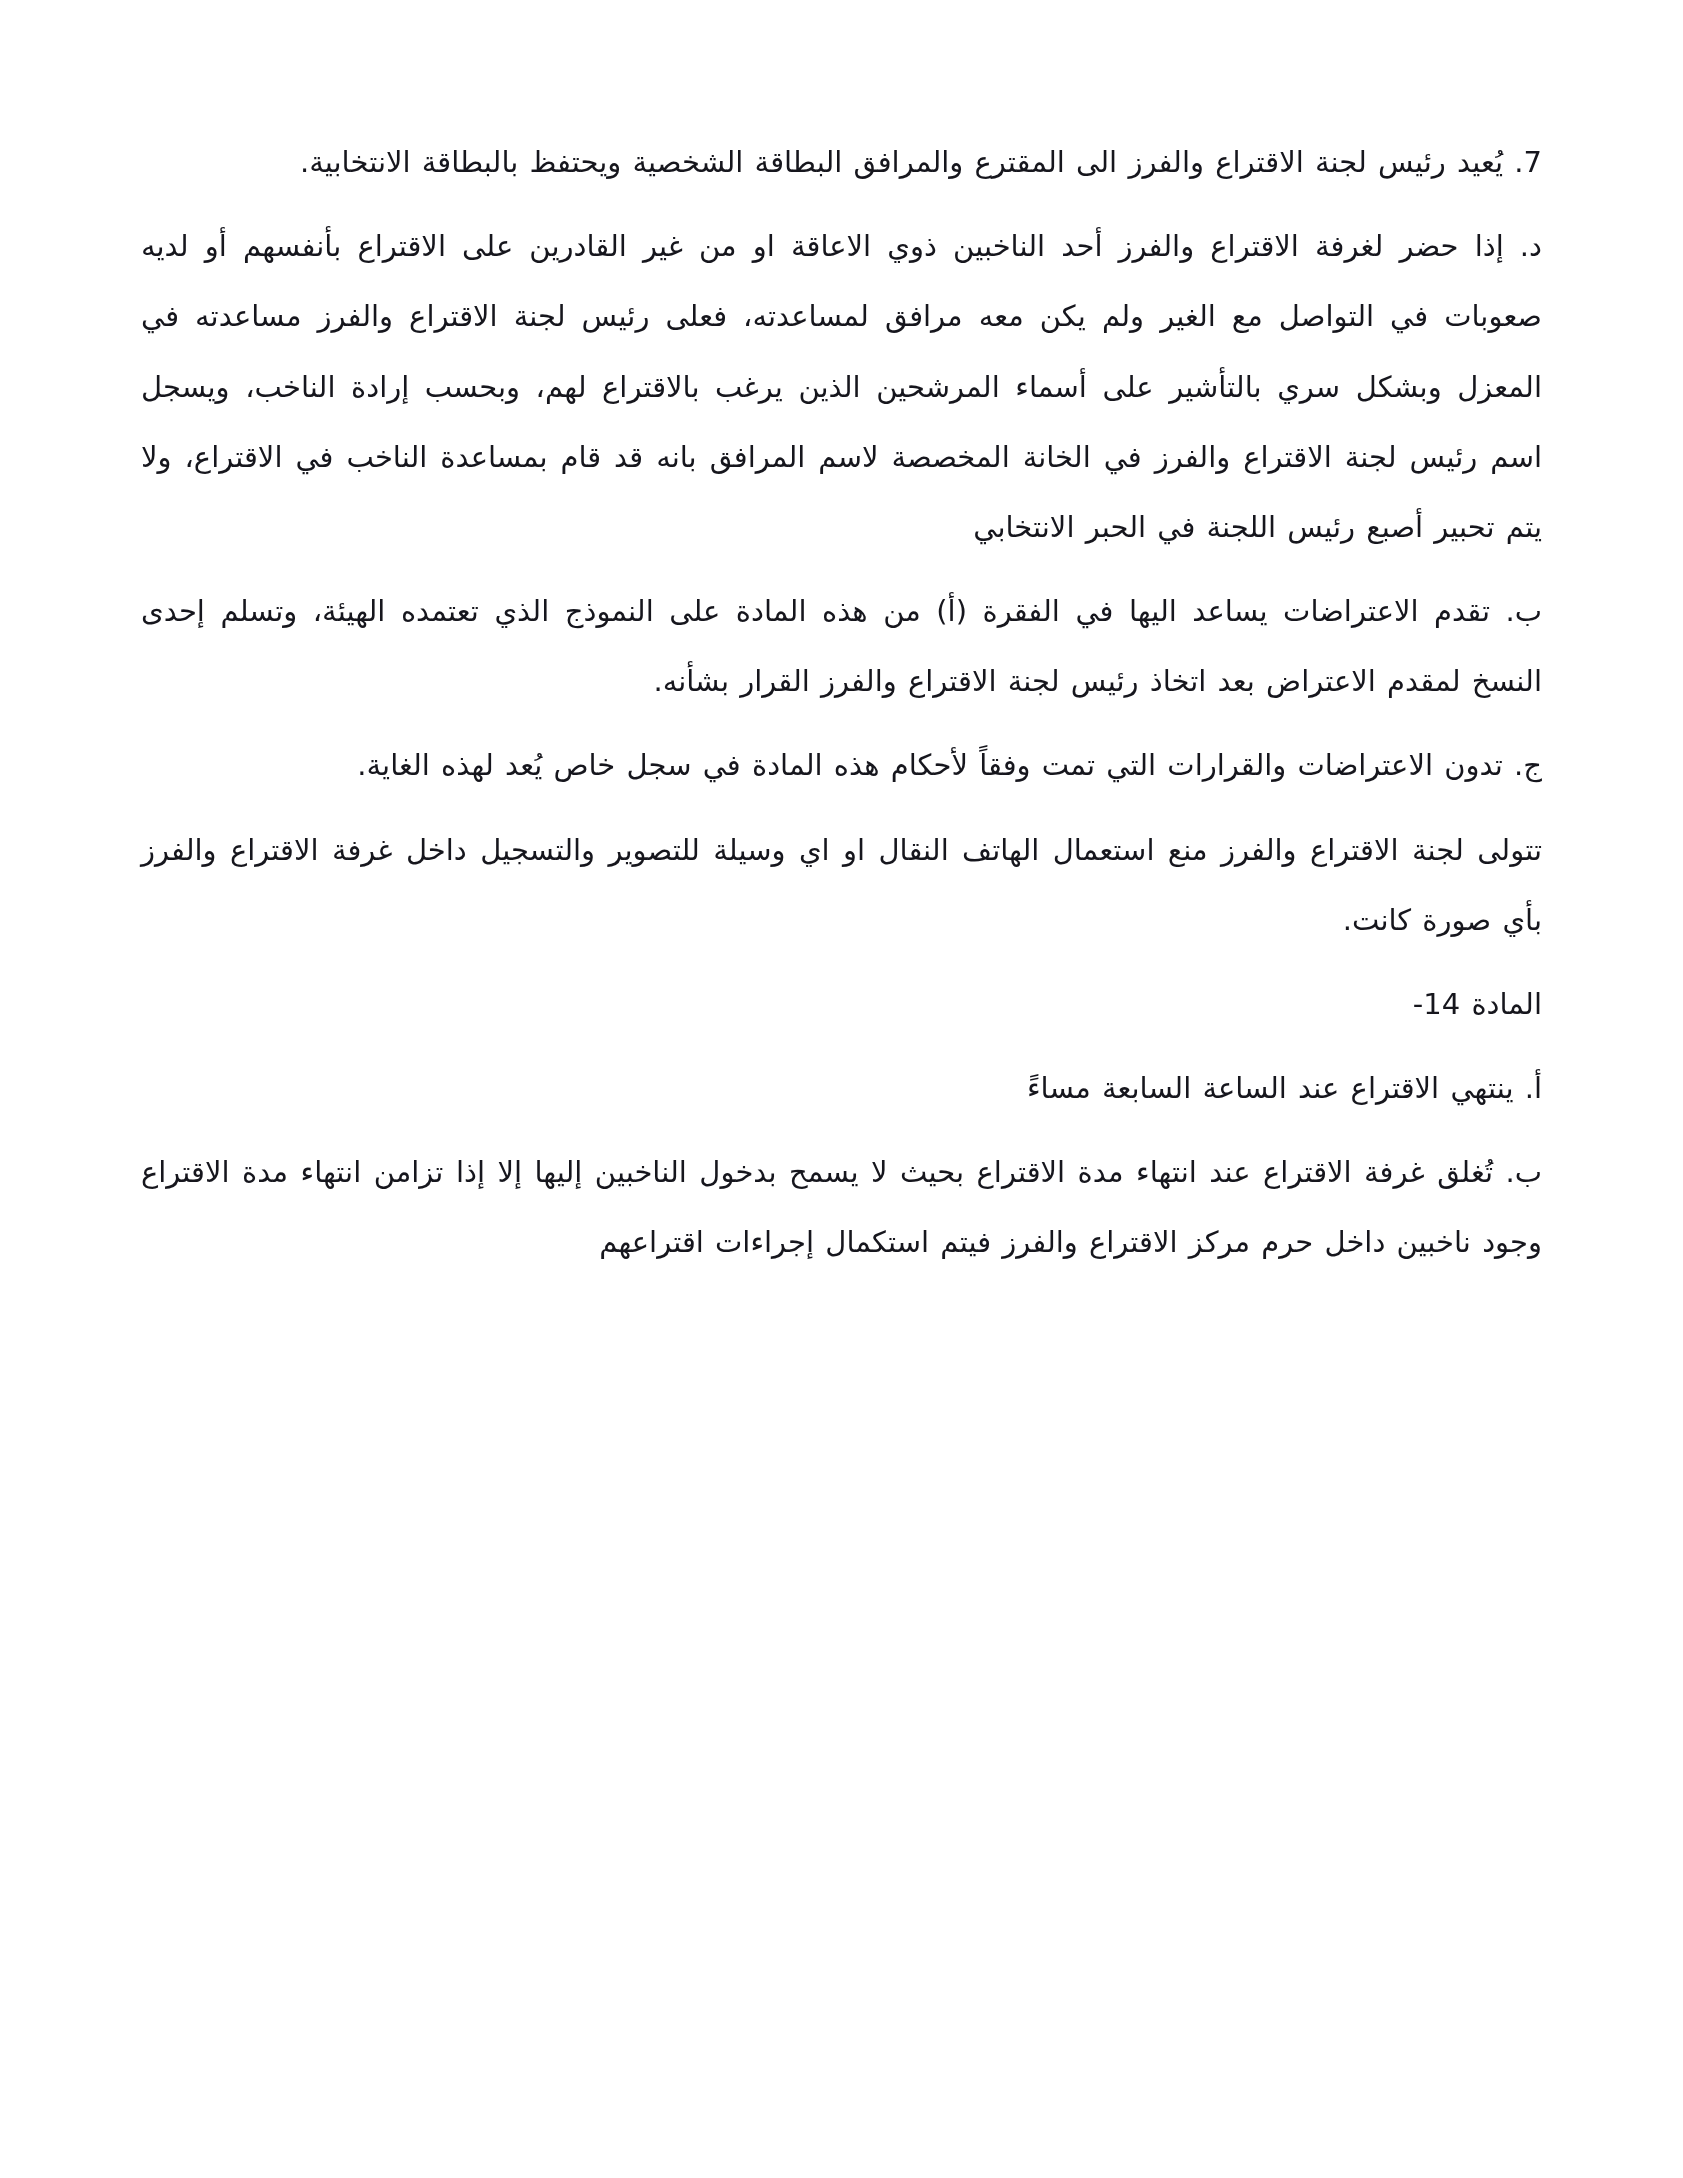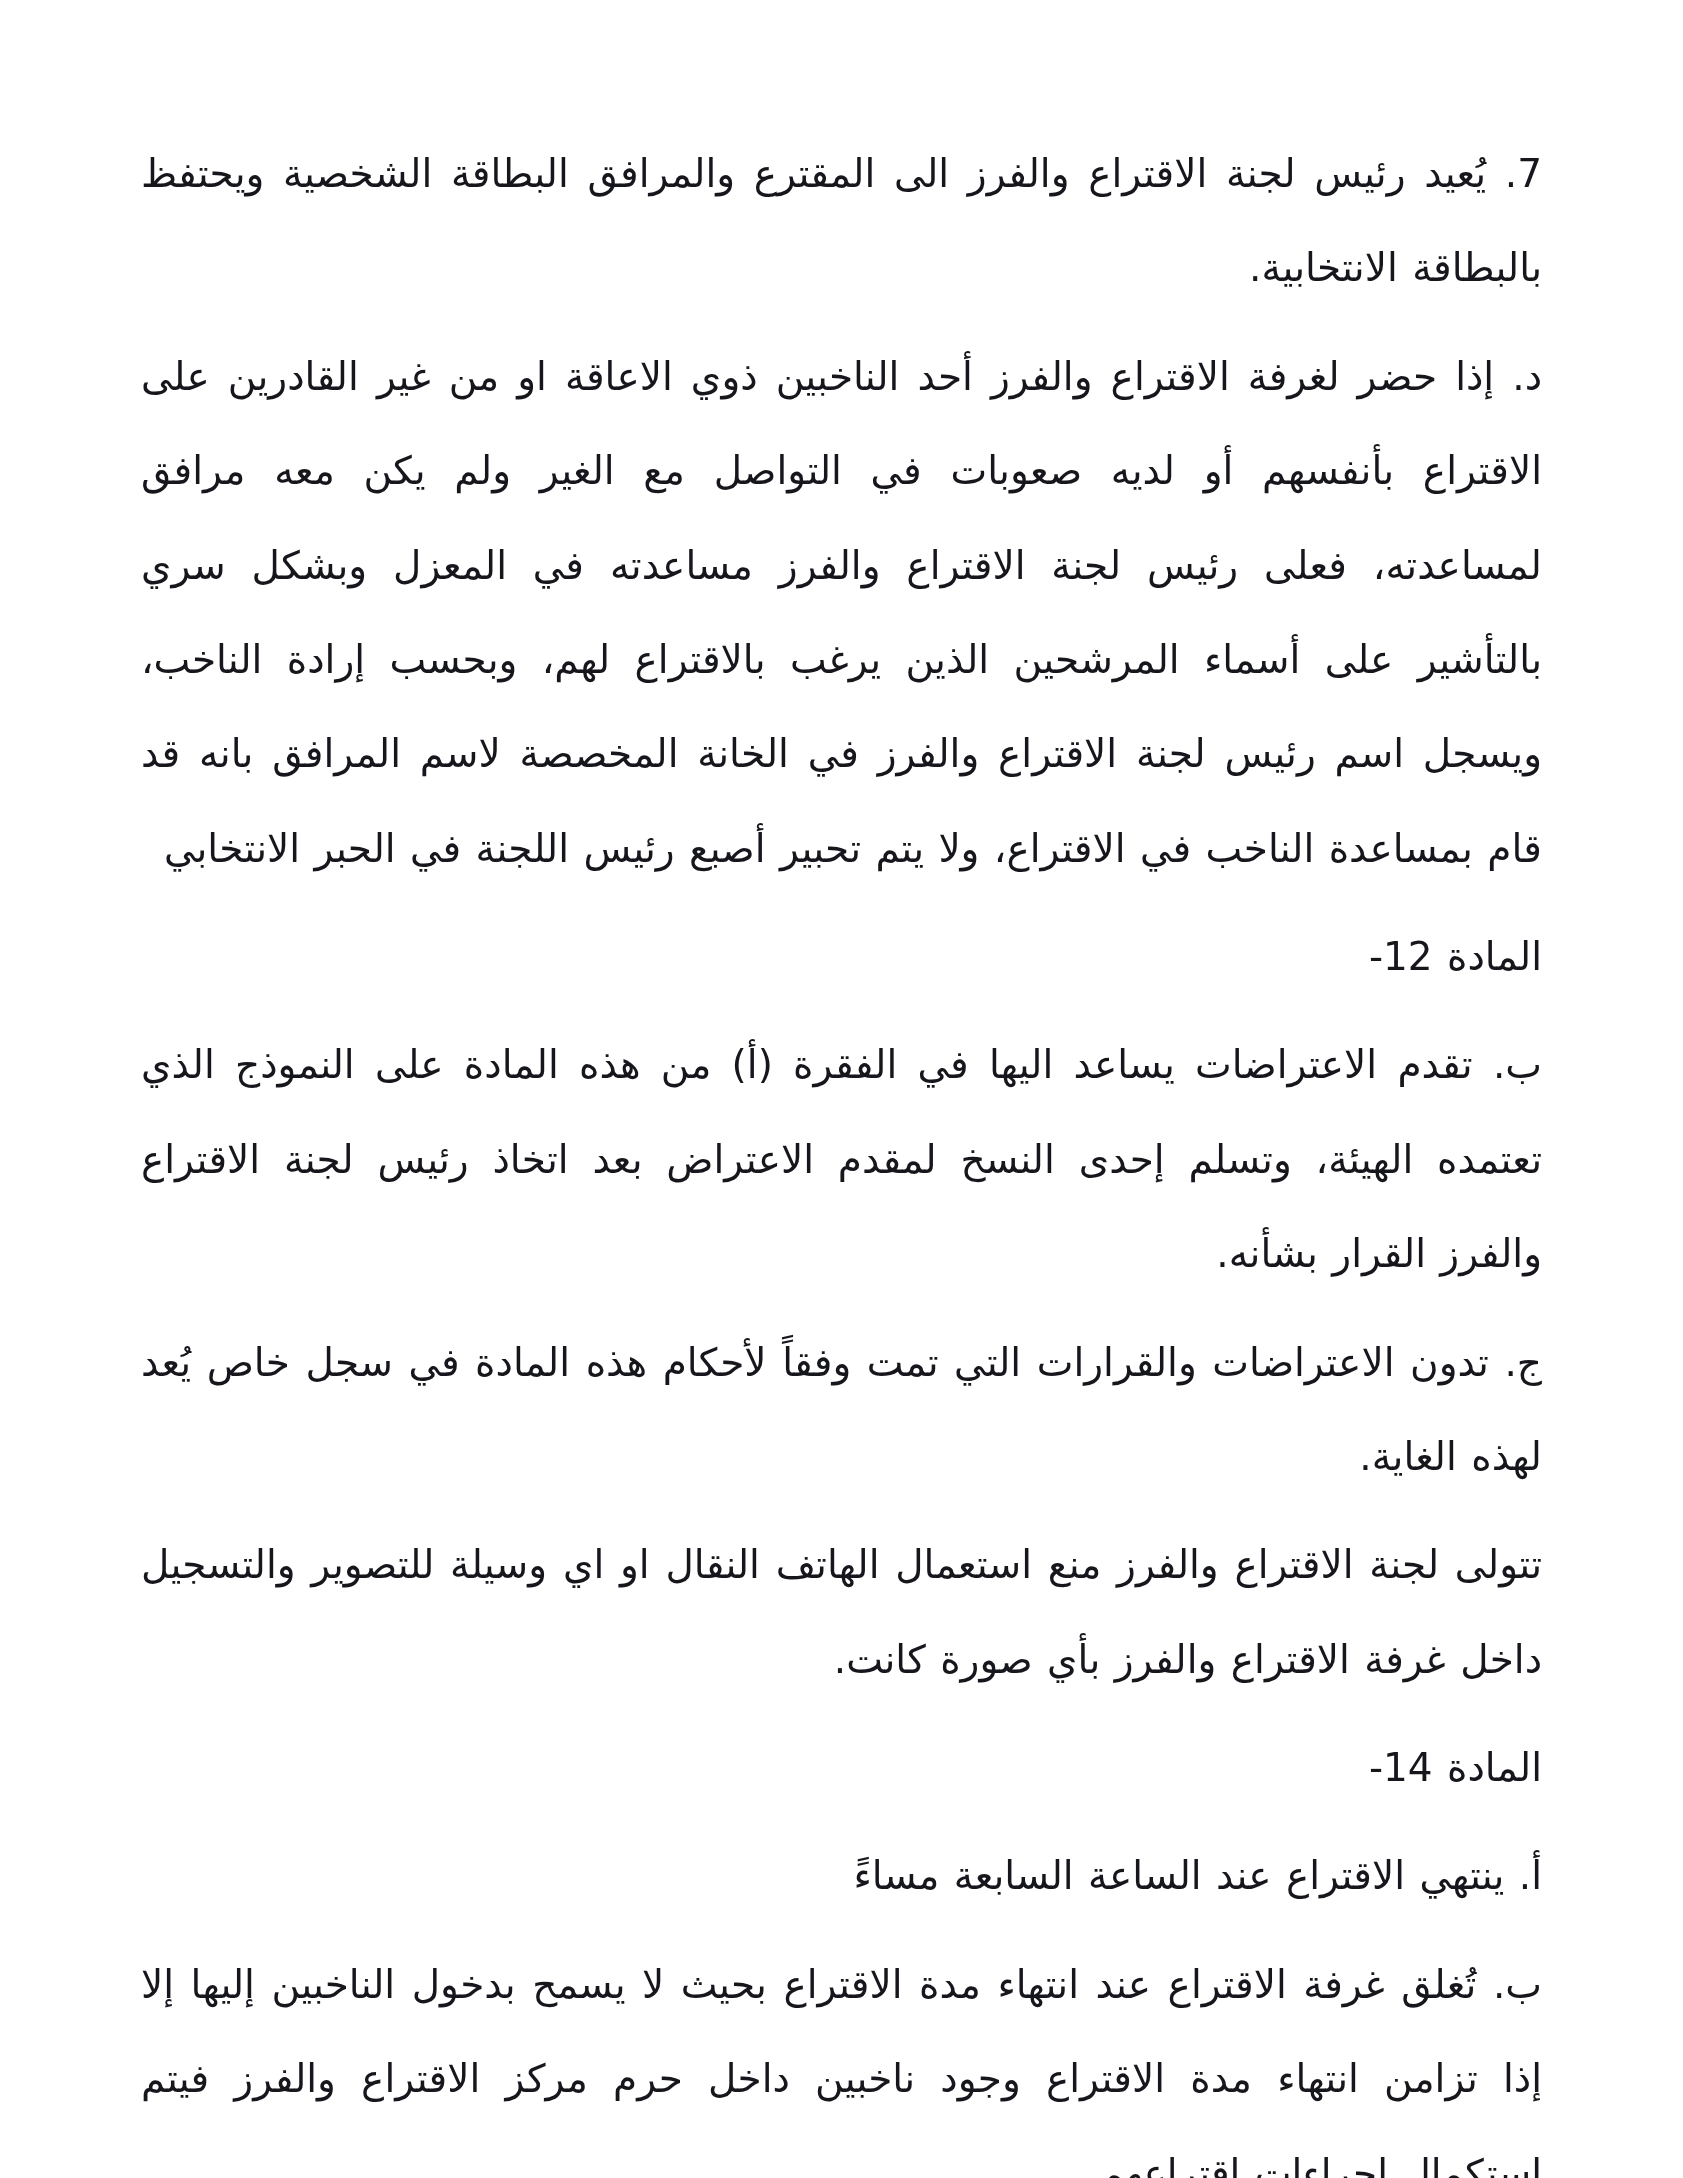--- a/index.html
+++ b/index.html
@@ -16,38 +16,37 @@
   }
   .page {
     box-sizing: border-box;
     width: 1683px;
     height: 2178px;
     padding: 127px 141px 0 141px;
     direction: rtl;
     background: #ffffff;
   }
   .para {
-    font-size: 39px;
+    font-size: 29px;
     line-height: 2.42;
     text-align: justify;
     text-justify: inter-word;
     margin: 0 0 14px 0;
     word-spacing: 2px;
   }
   .heading {
     text-align: right;
   }
 </style>
 </head>
 <body>
 
 <div class="page">
   <p class="para">7. يُعيد رئيس لجنة الاقتراع والفرز الى المقترع والمرافق البطاقة الشخصية ويحتفظ بالبطاقة الانتخابية.</p>
   <p class="para">د. إذا حضر لغرفة الاقتراع والفرز أحد الناخبين ذوي الاعاقة او من غير القادرين على الاقتراع بأنفسهم أو لديه صعوبات في التواصل مع الغير ولم يكن معه مرافق لمساعدته، فعلى رئيس لجنة الاقتراع والفرز مساعدته في المعزل وبشكل سري بالتأشير على أسماء المرشحين الذين يرغب بالاقتراع لهم، وبحسب إرادة الناخب، ويسجل اسم رئيس لجنة الاقتراع والفرز في الخانة المخصصة لاسم المرافق بانه قد قام بمساعدة الناخب في الاقتراع، ولا يتم تحبير أصبع رئيس اللجنة في الحبر الانتخابي</p>
-  <p class="para heading">المادة 12-</p>
   <p class="para">ب. تقدم الاعتراضات يساعد اليها في الفقرة (أ) من هذه المادة على النموذج الذي تعتمده الهيئة، وتسلم إحدى النسخ لمقدم الاعتراض بعد اتخاذ رئيس لجنة الاقتراع والفرز القرار بشأنه.</p>
   <p class="para">ج. تدون الاعتراضات والقرارات التي تمت وفقاً لأحكام هذه المادة في سجل خاص يُعد لهذه الغاية.</p>
   <p class="para">تتولى لجنة الاقتراع والفرز منع استعمال الهاتف النقال او اي وسيلة للتصوير والتسجيل داخل غرفة الاقتراع والفرز بأي صورة كانت.</p>
   <p class="para heading">المادة 14-</p>
   <p class="para">أ. ينتهي الاقتراع عند الساعة السابعة مساءً</p>
   <p class="para">ب. تُغلق غرفة الاقتراع عند انتهاء مدة الاقتراع بحيث لا يسمح بدخول الناخبين إليها إلا إذا تزامن انتهاء مدة الاقتراع وجود ناخبين داخل حرم مركز الاقتراع والفرز فيتم استكمال إجراءات اقتراعهم</p>
 </div>
 
 
 </body></html>

